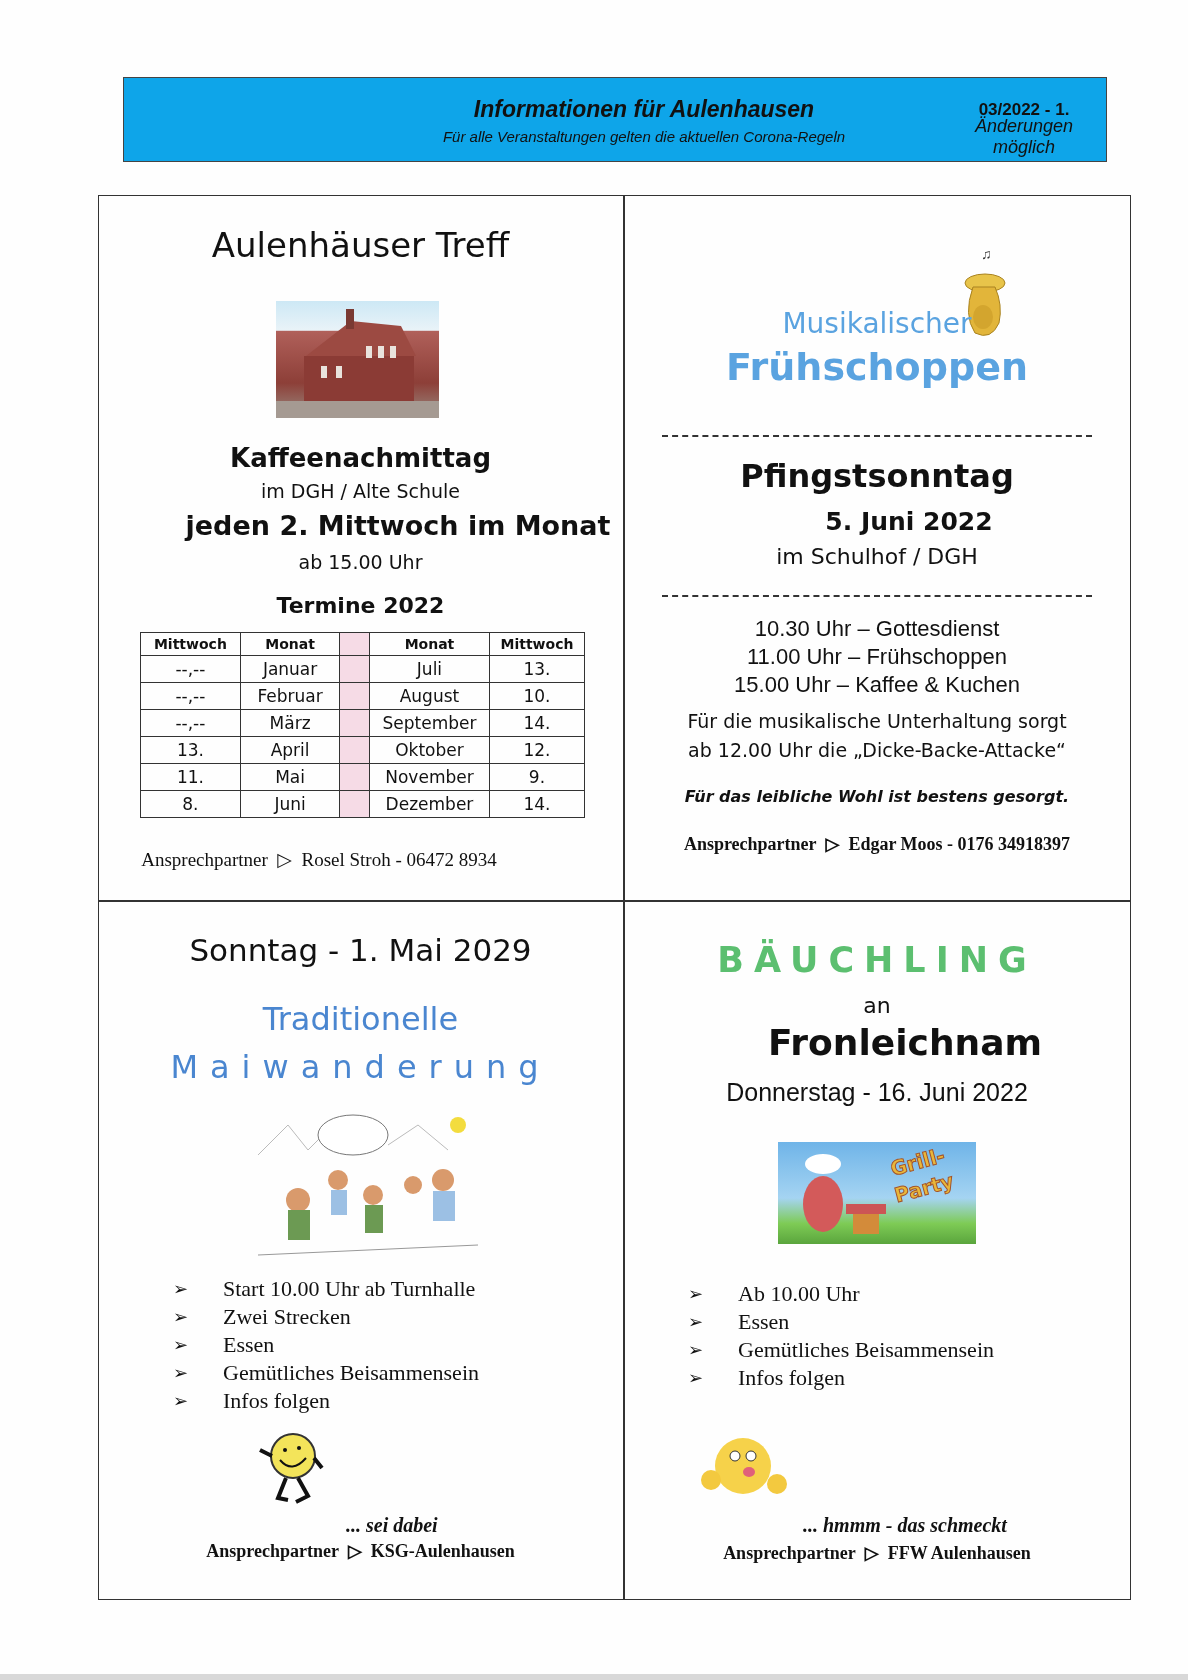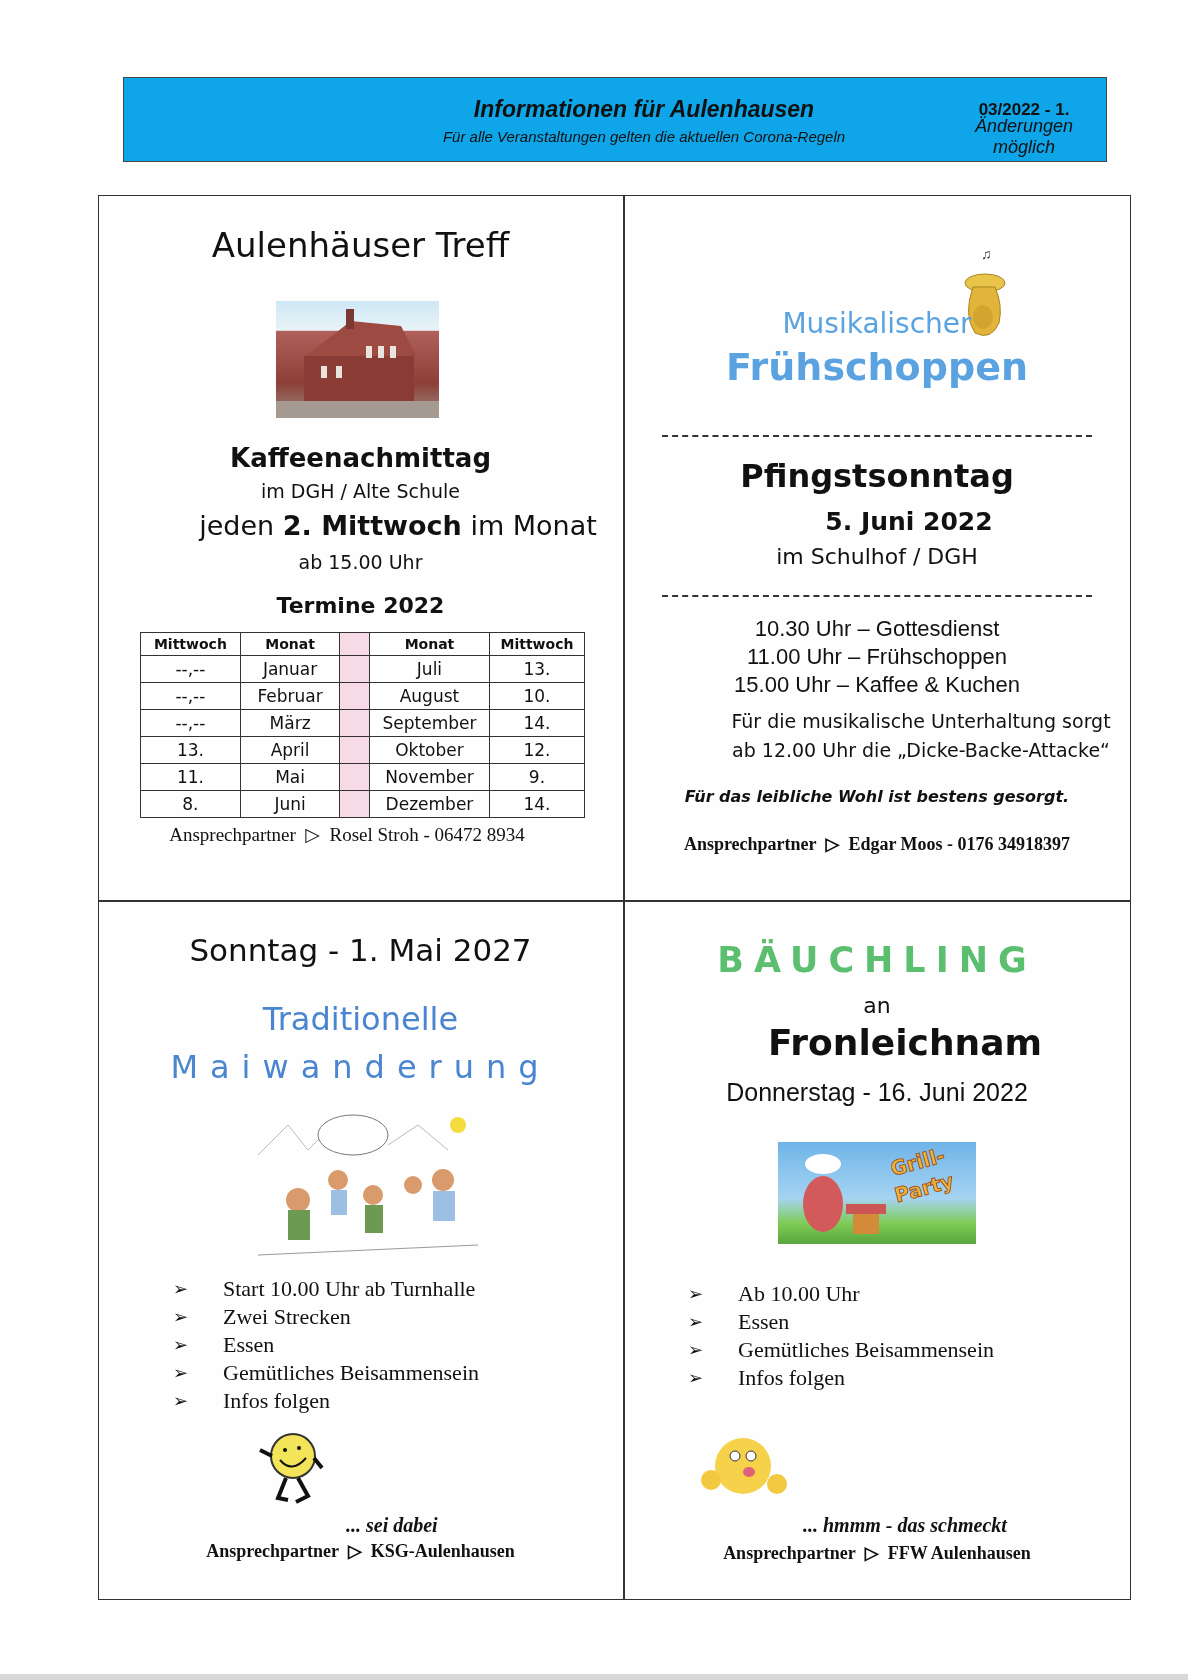--- a/index.html
+++ b/index.html
@@ -63,21 +63,21 @@
           <rect x="60" y="65" width="6" height="12"></rect>
           <rect x="90" y="45" width="6" height="12"></rect>
           <rect x="102" y="45" width="6" height="12"></rect>
           <rect x="114" y="45" width="6" height="12"></rect>
         </g>
       <rect x="0" y="100" width="163" height="17" fill="#a59a92"></rect>
     </svg>
   </div>
   <div class="abs sans bold" style="left:0;width:525px;top:248px;font-size:26px;">Kaffeenachmittag</div>
   <div class="abs sans" style="left:0;width:525px;top:285px;font-size:19px;">im DGH / Alte Schule</div>
-  <div class="abs sans" style="left:0;width:600px;top:315px;font-size:27px;">
+  <div class="abs sans" style="left:0;width:600px;top:315px;font-size:27px;font-weight:bold;">
     <span>jeden </span><b>2. Mittwoch</b><span> im Monat</span>
   </div>
   <div class="abs sans" style="left:0;width:525px;top:356px;font-size:19px;">ab 15.00 Uhr</div>
   <div class="abs sans bold" style="left:0;width:525px;top:398px;font-size:22px;">Termine 2022</div>
   <div class="abs" style="left:42px;top:437px;width:445px;">
     <table class="termine" style="width:445px;">
       <tbody>
           <tr>
         <th style="width:100px">Mittwoch</th>
         <th style="width:100px">Monat</th>
@@ -123,21 +123,21 @@
       <tr>
             <td>8.</td>
             <td>Juni</td>
             <td class="sep"></td>
             <td>Dezember</td>
             <td>14.</td>
           </tr>
     </tbody>
       </table>
   </div>
-  <div class="abs contact" style="left:0;width:442px;top:628px;padding-left:28px;">
+  <div class="abs contact" style="left:0;width:442px;top:653px;">
     <span>Ansprechpartner</span>&nbsp;&nbsp;<span>▷</span>&nbsp;&nbsp;<span>Rosel Stroh - 06472 8934</span>
   </div>
 </div>
 
 <div class="panel p2">
   <div class="abs" style="left:320px;top:50px;width:70px;height:100px;">
     <svg width="70" height="100">
       <text x="38" y="14" font-size="14" fill="#333">♫</text>
       <ellipse cx="42" cy="38" rx="20" ry="9" fill="#e8c44a" stroke="#a98320"></ellipse>
       <path d="M30,42 Q20,70 32,88 Q48,96 56,78 Q60,60 52,42 Z" fill="#e2b53a" stroke="#a98320"></path>
@@ -153,32 +153,32 @@
   <div class="abs sans bold" style="left:0;width:508px;top:312px;font-size:25px;margin-left:32px;">5. Juni 2022</div>
   <div class="abs sans" style="left:0;width:508px;top:349px;font-size:22px;">im Schulhof / DGH</div>
   <div class="abs" style="left:39px;top:400px;width:430px;">
       <div class="dash"></div>
     </div>
   <div class="abs" style="left:0;width:508px;top:420px;font-size:22px;line-height:28px;">
     <div>10.30 Uhr – Gottesdienst</div>
     <div>11.00 Uhr – Frühschoppen</div>
     <div>15.00 Uhr – Kaffee &amp; Kuchen</div>
   </div>
-  <div class="abs sans" style="left:0;width:508px;top:512px;font-size:19px;line-height:29px;margin-left:44px;">
+  <div class="abs sans" style="left:0;width:508px;top:512px;font-size:19px;line-height:29px;">
     <div>Für die musikalische Unterhaltung sorgt</div>
     <div>ab 12.00 Uhr die „Dicke-Backe-Attacke“</div>
   </div>
   <div class="abs sans bold" style="left:0;width:508px;top:592px;font-size:16px;font-style:italic;">Für das leibliche Wohl ist bestens gesorgt.</div>
   <div class="abs contact" style="left:0;width:508px;top:638px;font-size:18px;font-weight:bold;">
     <span>Ansprechpartner</span>&nbsp;&nbsp;<span>▷</span>&nbsp;&nbsp;<span>Edgar Moos  -  0176 34918397</span>
   </div>
 </div>
 
 <div class="panel p3">
-  <div class="abs sans" style="left:0;width:525px;top:32px;font-size:31px;">Sonntag - 1. Mai 2027</div>
+  <div class="abs sans" style="left:0;width:525px;top:32px;font-size:31px;">Sonntag - 1. Mai 2029</div>
   <div class="abs sans blue" style="left:0;width:525px;top:100px;font-size:32px;">Traditionelle</div>
   <div class="abs sans blue" style="left:0;width:525px;top:148px;font-size:32px;letter-spacing:12px;">Maiwanderung</div>
   <div class="abs" style="left:150px;top:205px;width:240px;height:160px;">
     <svg width="240" height="160">
       <polyline points="10,50 40,20 60,45 90,15 120,40" fill="none" stroke="#bbb"></polyline>
       <polyline points="140,40 170,20 200,45" fill="none" stroke="#bbb"></polyline>
       <ellipse cx="105" cy="30" rx="35" ry="20" fill="#fff" stroke="#777"></ellipse>
       <circle cx="210" cy="20" r="8" fill="#f3dc3e"></circle>
       <g fill="#d99a6c">
           <circle cx="50" cy="95" r="12"></circle>

